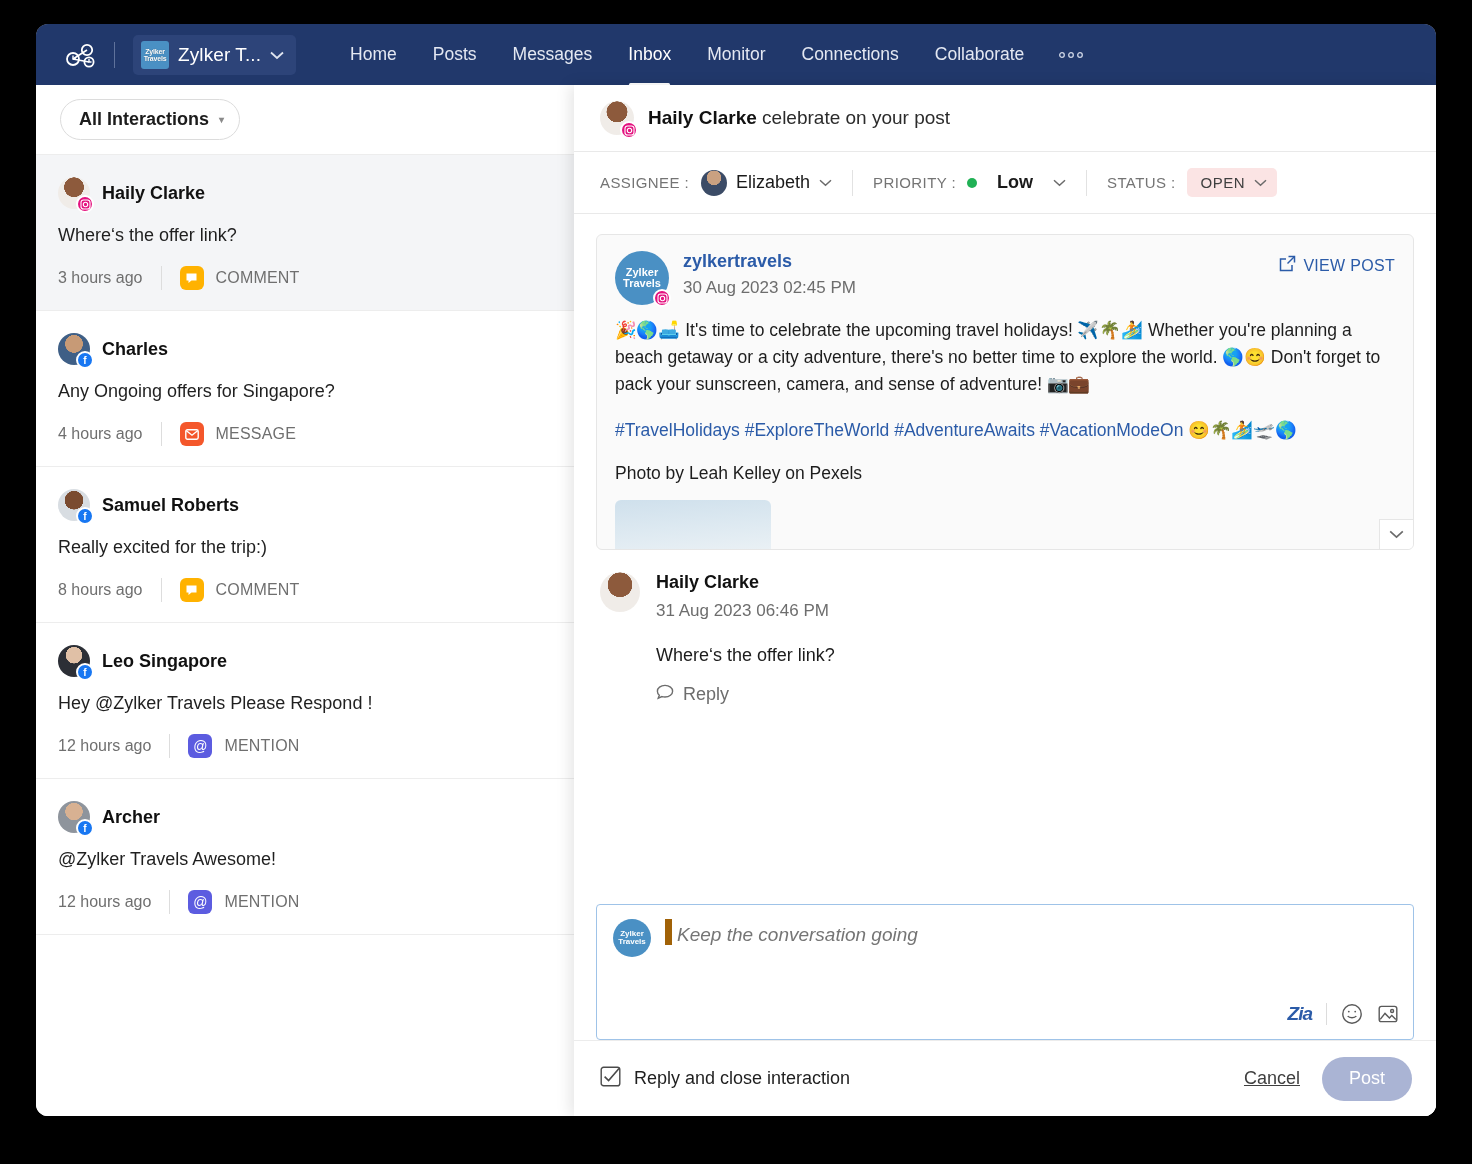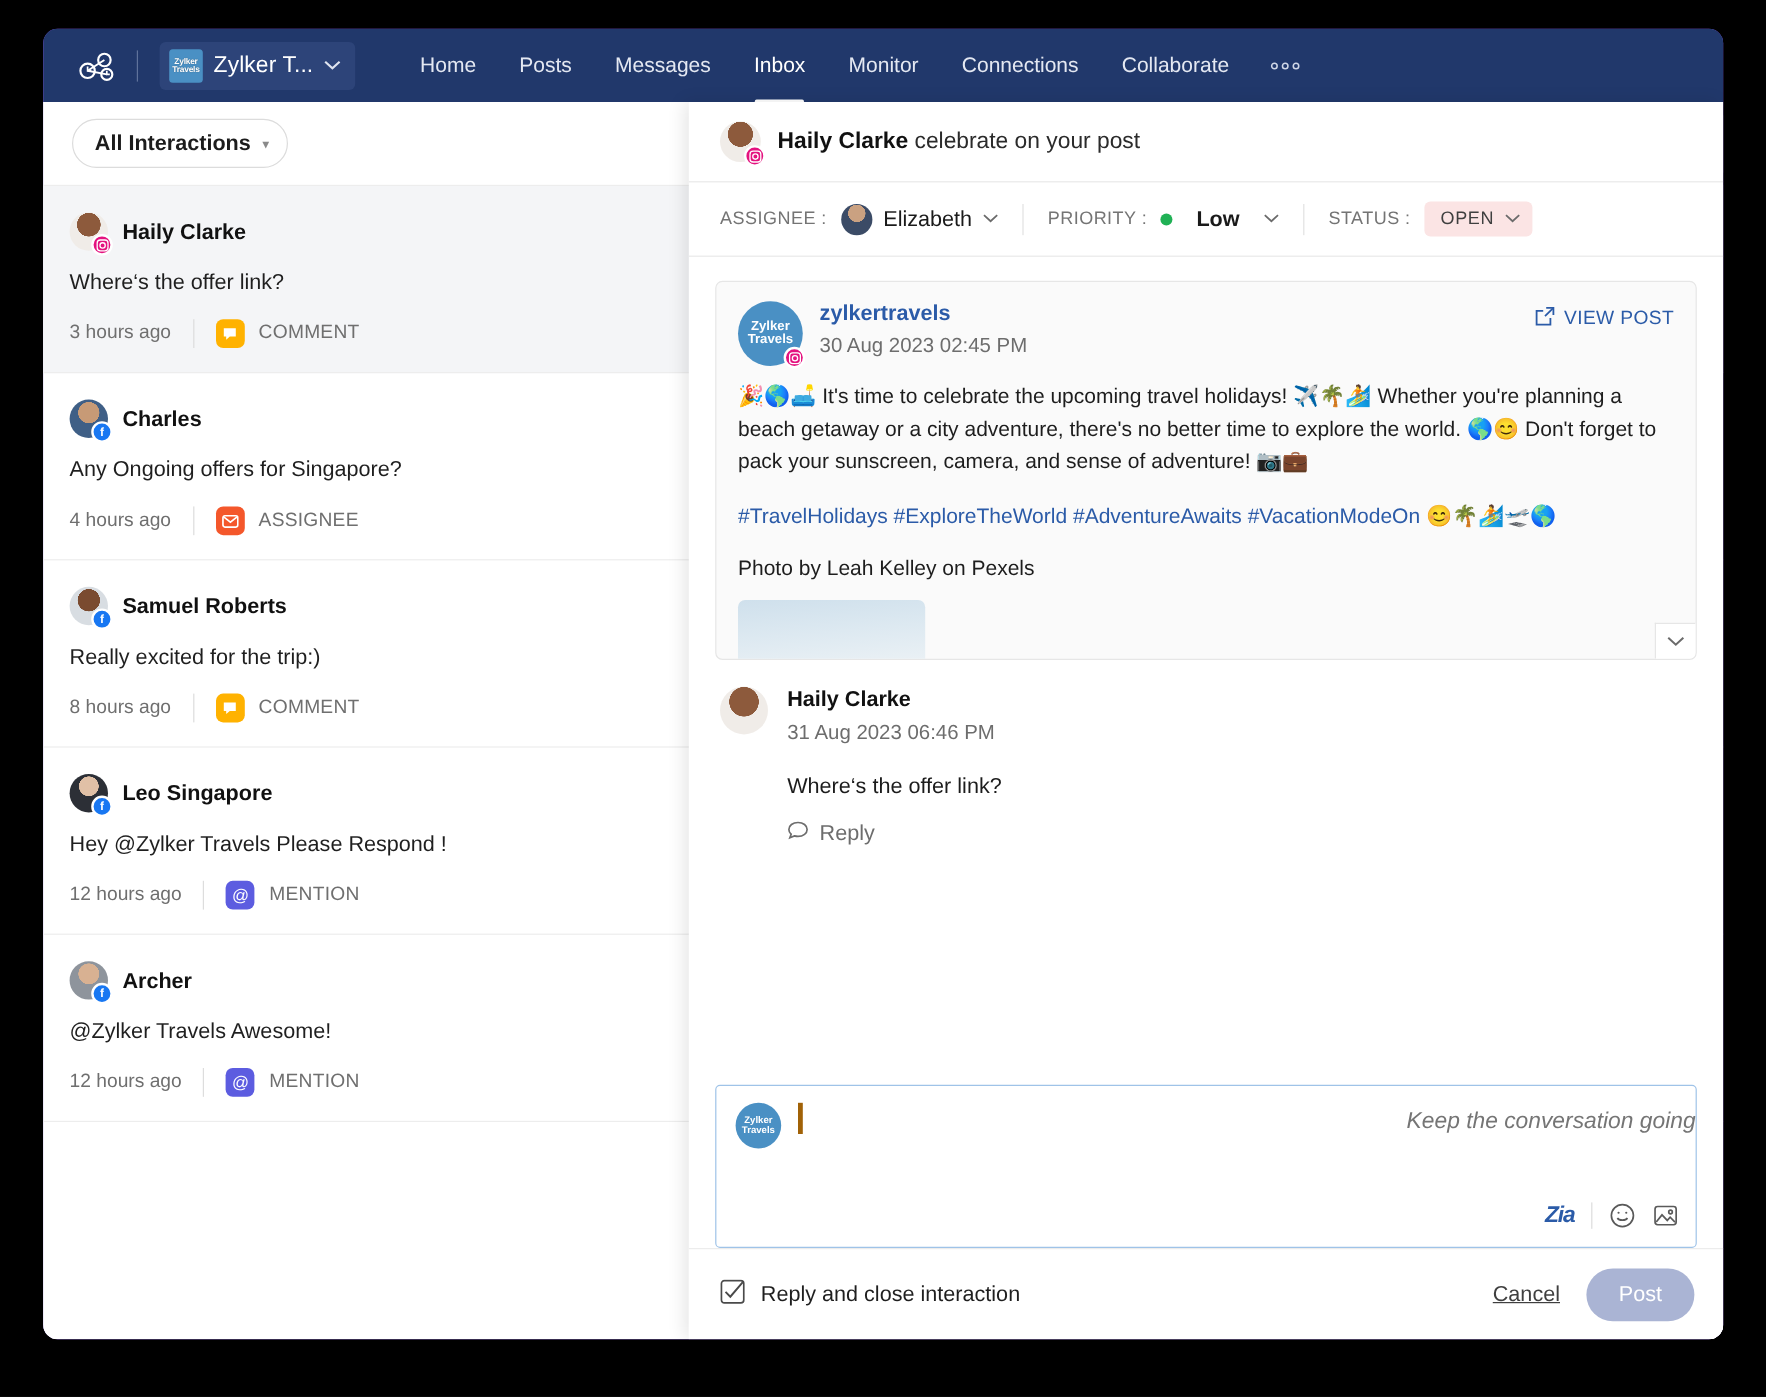--- a/index.html
+++ b/index.html
@@ -6,21 +6,21 @@
   html, body {
     width: 1472px; height: 1164px;
     background: #000000;
     font-family: "Liberation Sans", sans-serif;
     overflow: hidden;
   }
   .window {
     position: absolute;
     left: 36px; top: 24px;
     width: 1400px; height: 1092px;
-    background: #8b5cf6;
+    background: #a3a3a3;
     border-radius: 12px;
     overflow: hidden;
   }
 
   
   .topnav {
     height: 61px;
     background: #21386b;
     display: flex;
     align-items: center;
@@ -224,22 +224,22 @@
   .cp-logo {
     width: 38px; height: 38px; border-radius:50%; background:#4a90c4;
     display:flex; align-items:center; justify-content:center; flex-shrink:0;
   }
   .cp-logo .oa-text { font-size:8px; line-height:8px; color:#fff; font-weight:bold; text-align:center; }
   .cp-input {
     margin-left: 14px; border:none; outline:none; flex:1;
     font-family:"Liberation Sans", sans-serif;
     font-size: 19px; font-style: italic; color:#8e8e8e;
     background:transparent; padding-top: 6px;
-    border-left: 4px solid #a16207;
-    padding-left: 5px; height: 26px; text-align: right;
+    border-left: 7px solid #a16207;
+    padding-left: 5px; height: 26px;
   }
   .cp-tools {
     position:absolute; right: 14px; bottom: 10px;
     display:flex; gap: 14px;
   }
   .zia { color:#2b5ba8; font-size: 19px; font-style: italic; font-weight:bold; letter-spacing:-1px; }
   .tool-div { width:1px; height:22px; background:#dcdcdc; }
 
   .actionbar {
     height: 76px; display:flex; align-items:center;
@@ -365,21 +365,21 @@
           <div class="li-text">Any Ongoing offers for Singapore?</div>
           <div class="li-meta">
             <span class="li-time">4 hours ago</span>
             <span class="meta-div"></span>
             <span class="type-icon" style="background:#f4572b;">
               <svg width="14" height="11" viewBox="0 0 14 11" fill="none" stroke="#fff" stroke-width="1.4">
                 <rect x="0.8" y="0.8" width="12.4" height="9.4" rx="1.6"></rect>
                   <path d="M1.4 1.8 L7 6.2 L12.6 1.8"></path>
               </svg>
             </span>
-            <span class="type-label">ASSIGNEE</span>
+            <span class="type-label">MESSAGE</span>
           </div>
         </div>
 
         <div class="list-item">
           <div class="li-head">
             <div class="avatar" style="background:radial-gradient(circle at 50% 35%,#7a4b30 0 35%,#d8dde2 36% 100%);">
               <div class="av-badge fb">f</div>
             </div>
             <span class="li-name">Samuel Roberts</span>
           </div>

